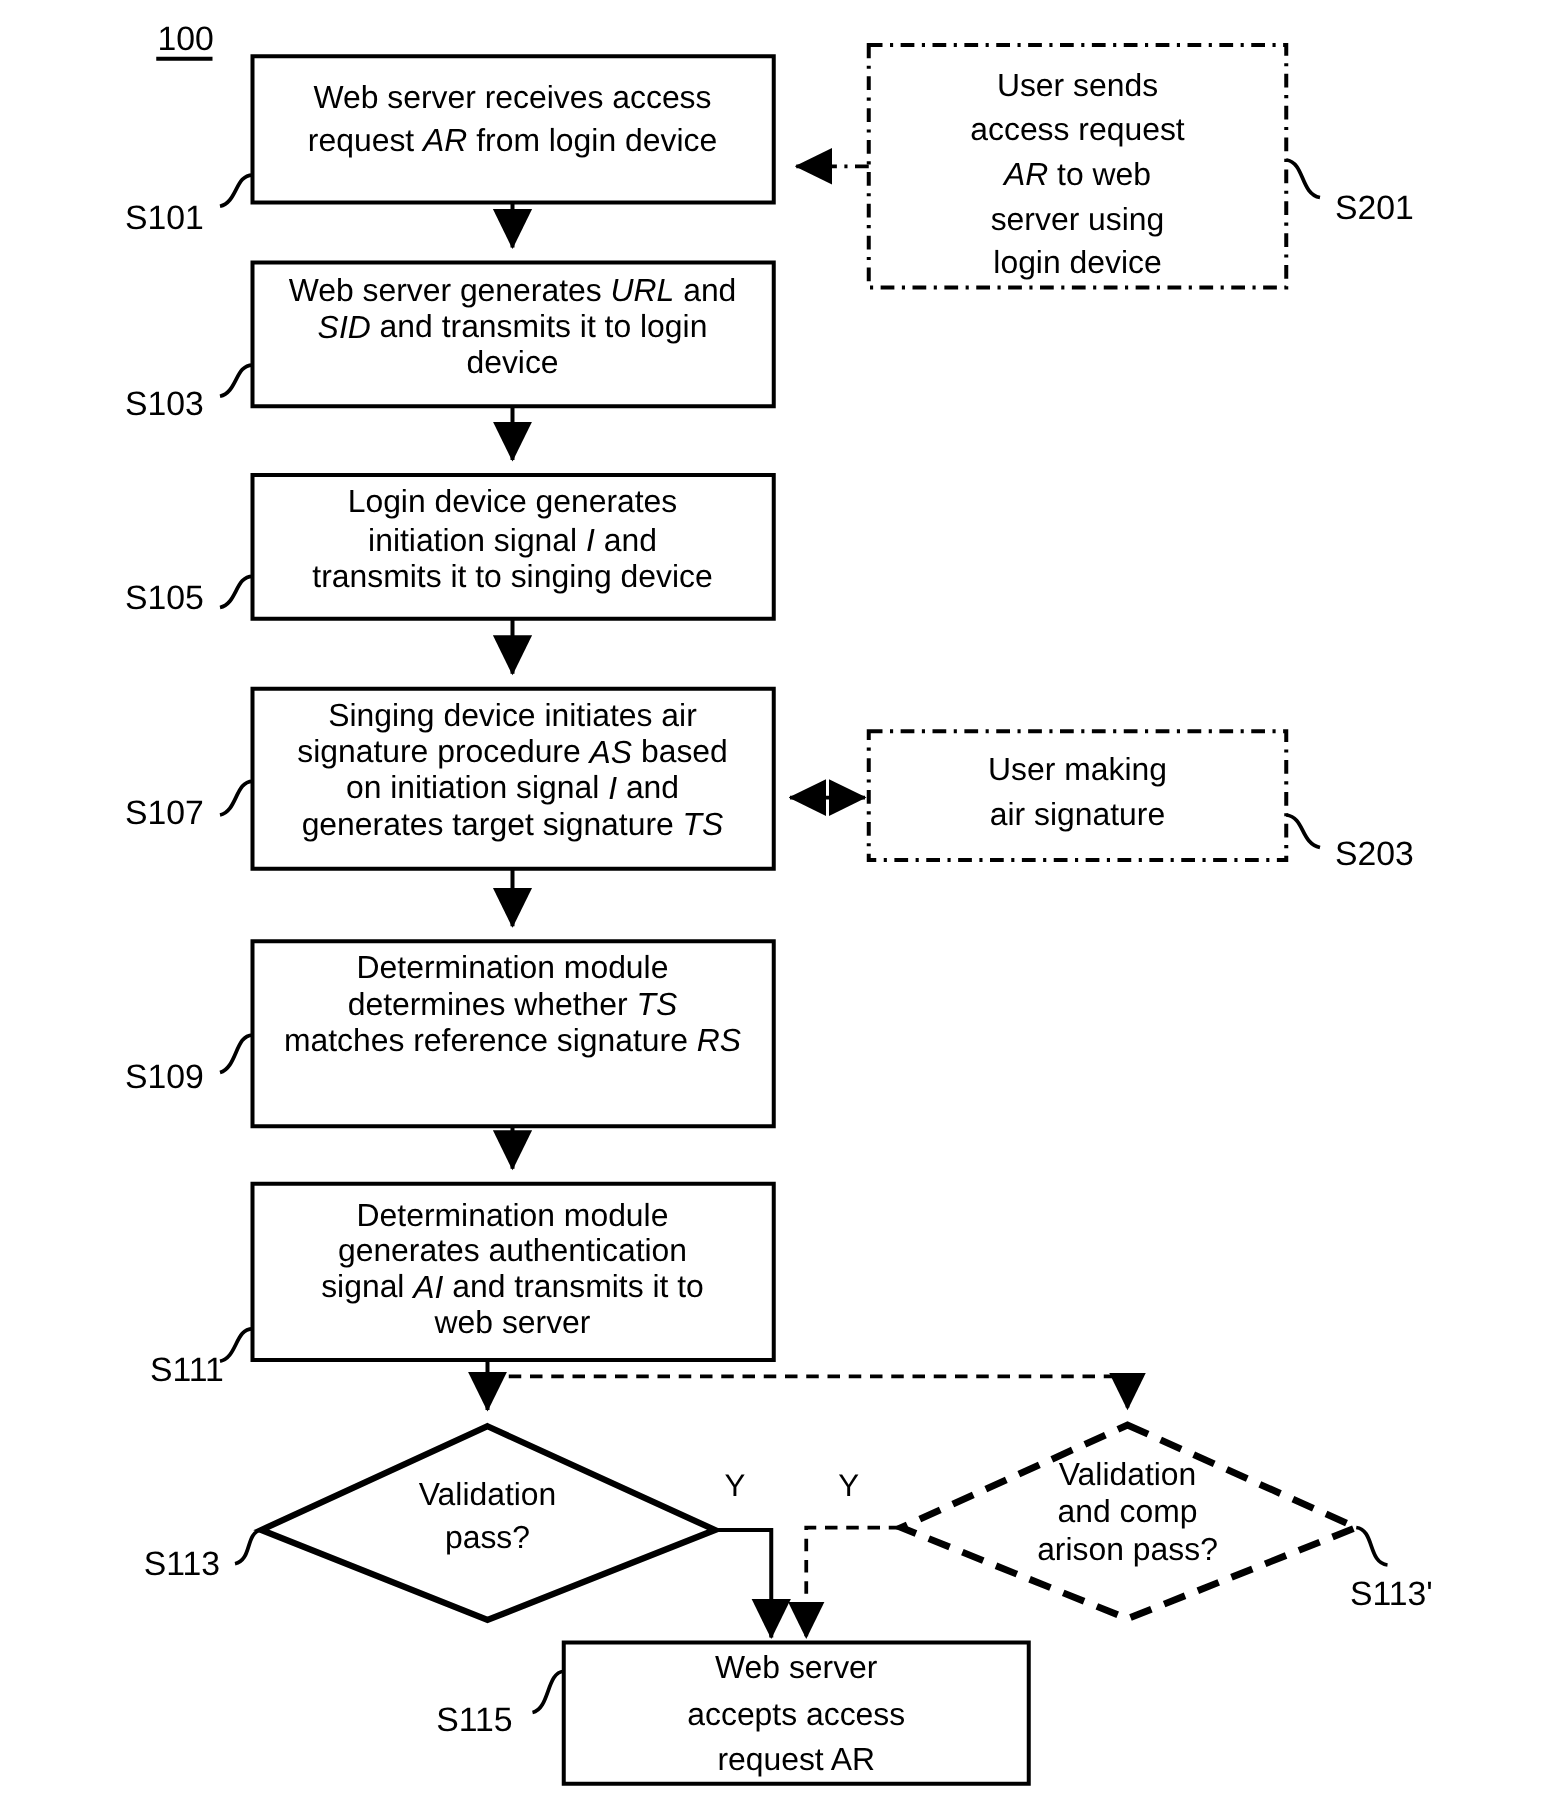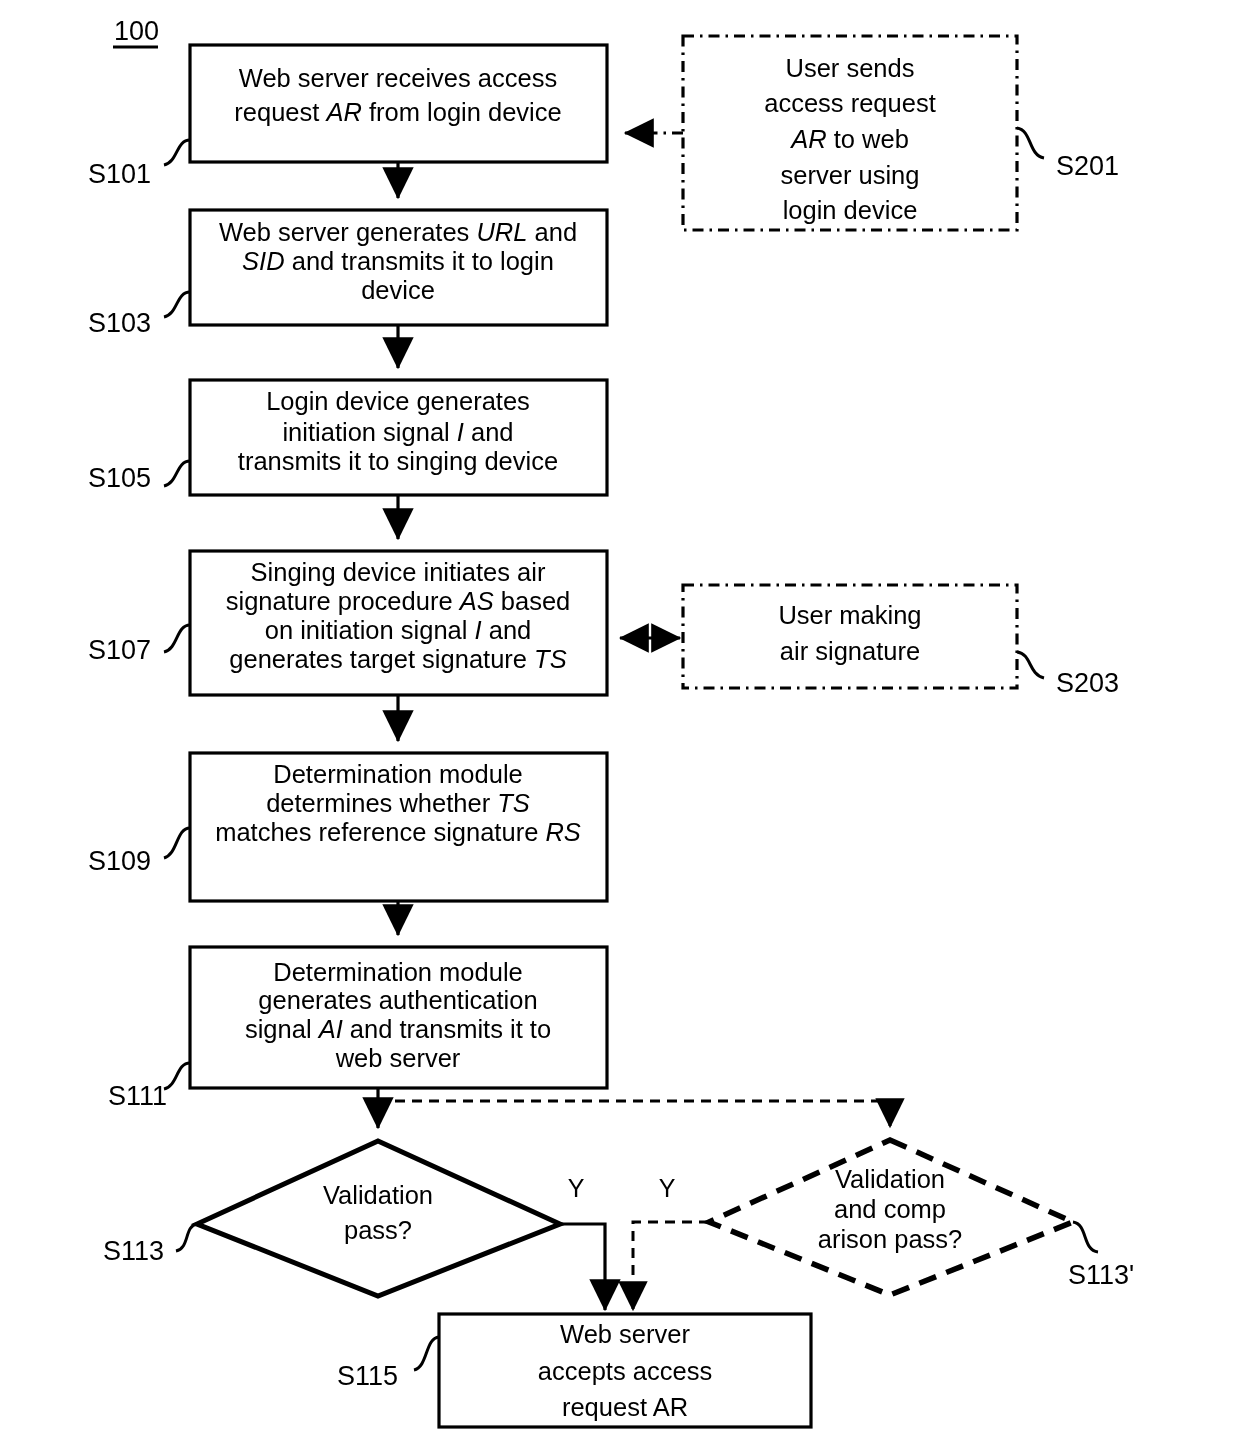--- a/index.html
+++ b/index.html
@@ -11,20 +11,21 @@
     width: 1240px;
     height: 1455px;
     font-family: "Liberation Sans", sans-serif;
     color: #000000;
     overflow: hidden;
   }
   #figure-root {
     position: relative;
     width: 1200px;
     height: 1455px;
+    margin-left: 12px;
   }
   svg#flowchart {
     position: absolute;
     top: 0;
     left: 0;
     width: 1240px;
     height: 1455px;
     display: block;
   }
   text {

